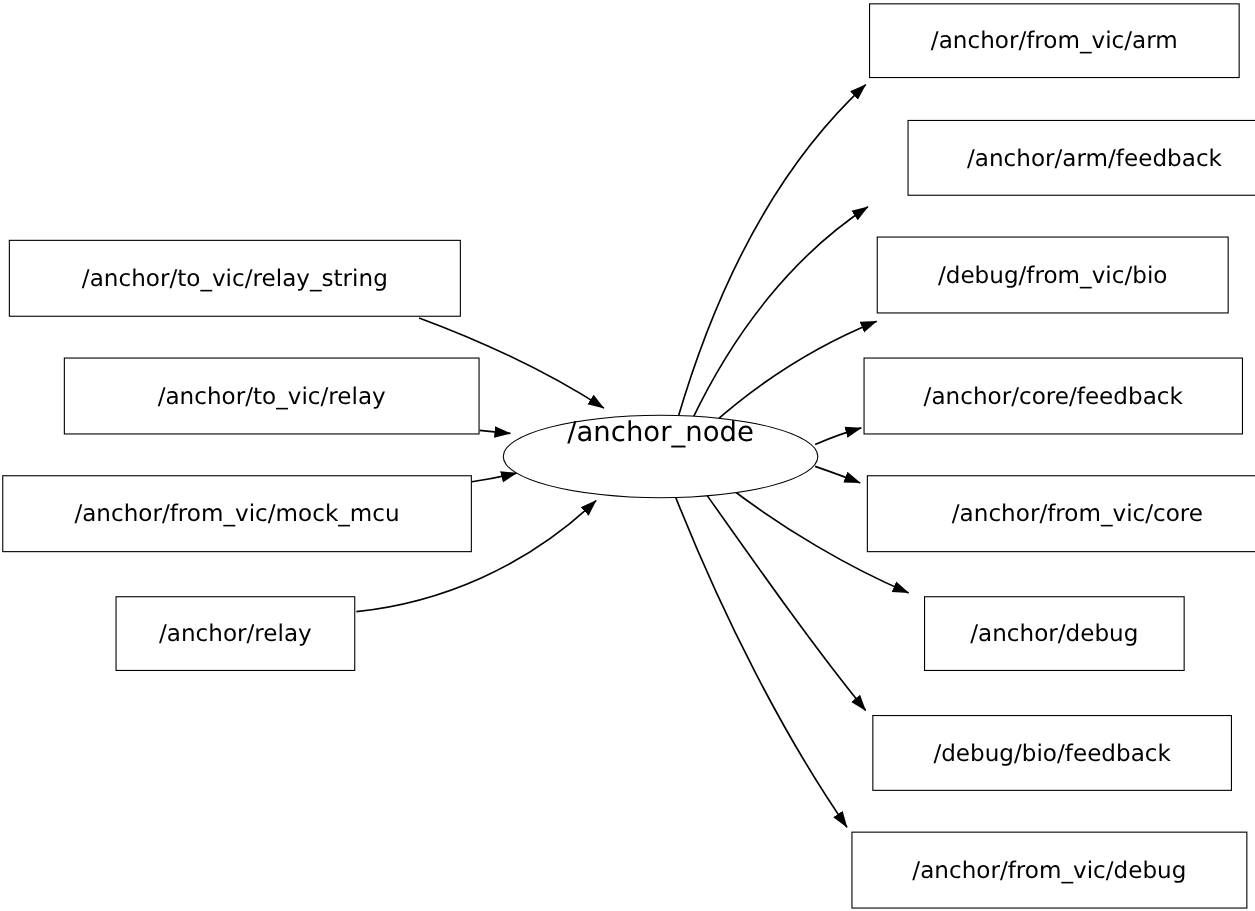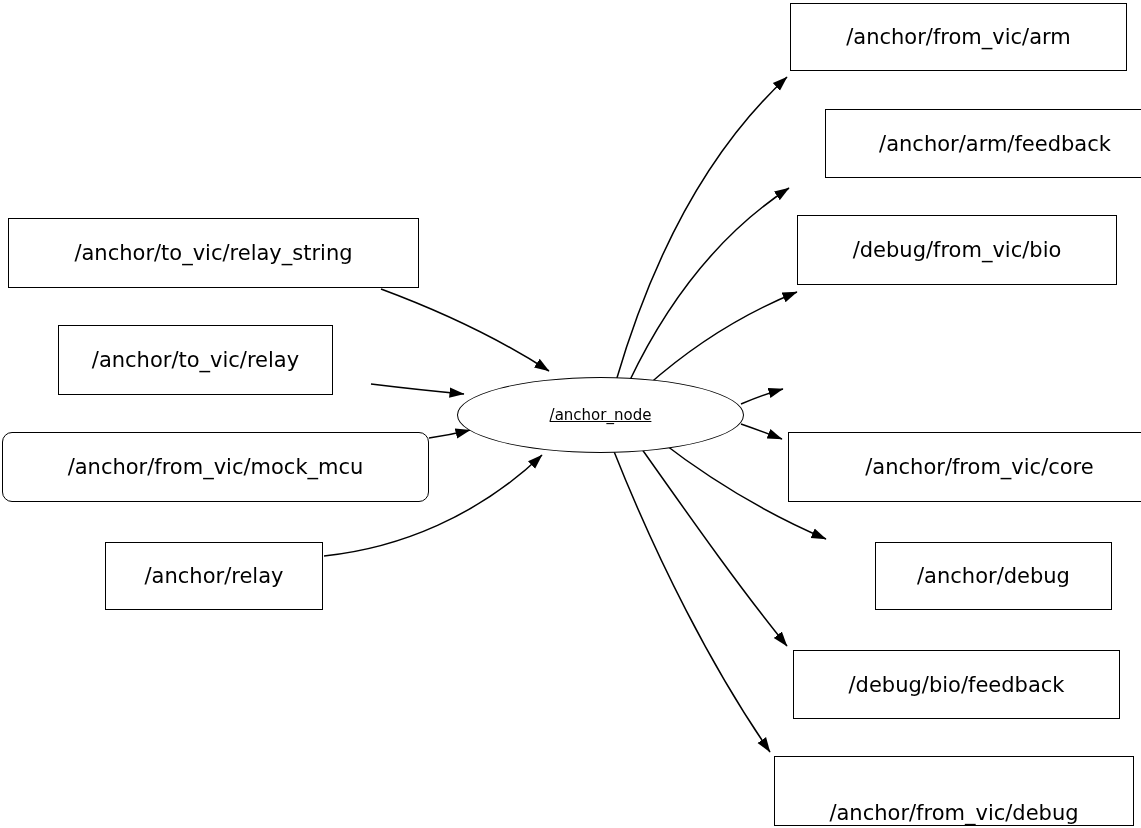--- a/index.html
+++ b/index.html
@@ -34,26 +34,24 @@
     color: #000000;
     white-space: nowrap;
   }
   .node-ellipse {
     position: absolute;
     box-sizing: border-box;
     border: 1.5px solid #000000;
     border-radius: 50%;
     background: #ffffff;
     display: flex;
-    align-items: center;
     justify-content: center;
-    font-size: 15px;
+    font-size: 25px;
     color: #000000;
     white-space: nowrap;
-    text-decoration: underline;
   }
 </style>
 </head>
 <body>
 
 <div class="canvas">
 
   <svg class="edges-layer" viewBox="0 0 1141 828" xmlns="http://www.w3.org/2000/svg">
     <defs>
       <marker id="arrow" markerUnits="userSpaceOnUse" markerWidth="16" markerHeight="12" refX="14.5" refY="6" orient="auto">
@@ -76,45 +74,48 @@
     </g>
   </svg>
 
   <div class="node-ellipse" style="left:457px; top:377px; width:287px; height:76px;">
     <span>/anchor_node</span>
   </div>
 
   <div class="topic-box" style="left:8px; top:218px; width:411px; height:70px;">
     <span>/anchor/to_vic/relay_string</span>
   </div>
-  <div class="topic-box" style="left:58px; top:325px; width:275px; height:70px;">
+  <div class="topic-box" style="left:58px; top:325px; width:378px; height:70px;">
     <span>/anchor/to_vic/relay</span>
   </div>
-  <div class="topic-box" style="left:2px; top:432px; width:427px; height:70px;border-radius:10px;">
+  <div class="topic-box" style="left:2px; top:432px; width:427px; height:70px;">
     <span>/anchor/from_vic/mock_mcu</span>
   </div>
   <div class="topic-box" style="left:105px; top:542px; width:218px; height:68px;align-items:center;">
     <span>/anchor/relay</span>
   </div>
 
   <div class="topic-box" style="left:790px; top:3px; width:337px; height:68px;">
     <span>/anchor/from_vic/arm</span>
   </div>
   <div class="topic-box" style="left:825px; top:109px; width:340px; height:69px;">
     <span>/anchor/arm/feedback</span>
   </div>
   <div class="topic-box" style="left:797px; top:215px; width:320px; height:70px;">
     <span>/debug/from_vic/bio</span>
   </div>
+  <div class="topic-box" style="left:785px; top:325px; width:345px; height:70px;">
+    <span>/anchor/core/feedback</span>
+  </div>
   <div class="topic-box" style="left:788px; top:432px; width:383px; height:70px;">
     <span>/anchor/from_vic/core</span>
   </div>
-  <div class="topic-box" style="left:875px; top:542px; width:237px; height:68px;">
+  <div class="topic-box" style="left:840px; top:542px; width:237px; height:68px;">
     <span>/anchor/debug</span>
   </div>
   <div class="topic-box" style="left:793px; top:650px; width:327px; height:69px;">
     <span>/debug/bio/feedback</span>
   </div>
-  <div class="topic-box" style="left:774px; top:756px; width:360px; height:70px;align-items:flex-end;">
+  <div class="topic-box" style="left:774px; top:756px; width:360px; height:70px;">
     <span>/anchor/from_vic/debug</span>
   </div>
 
 </div>
 
 </body></html>

